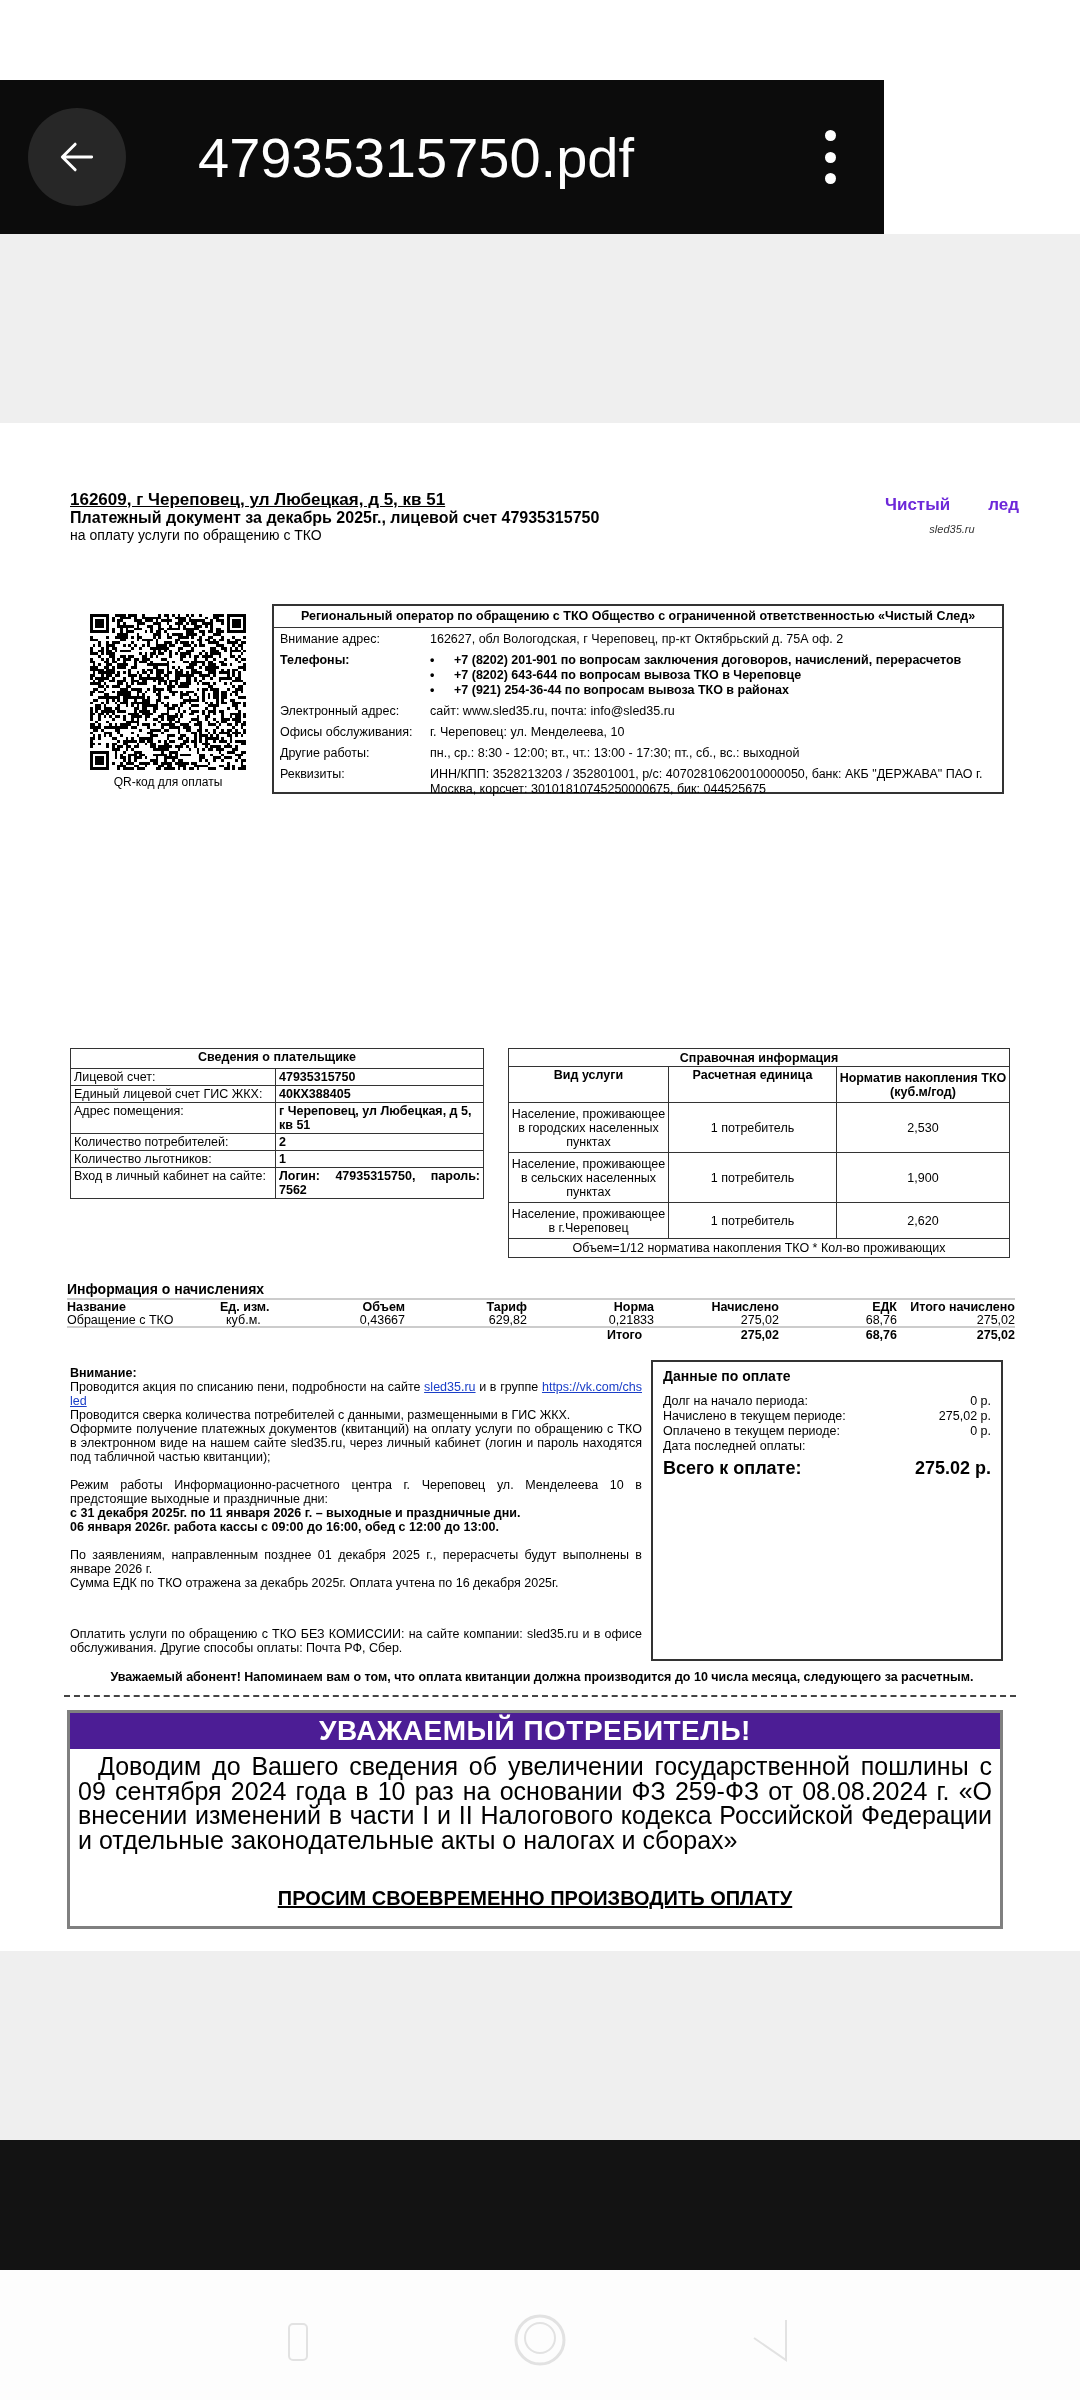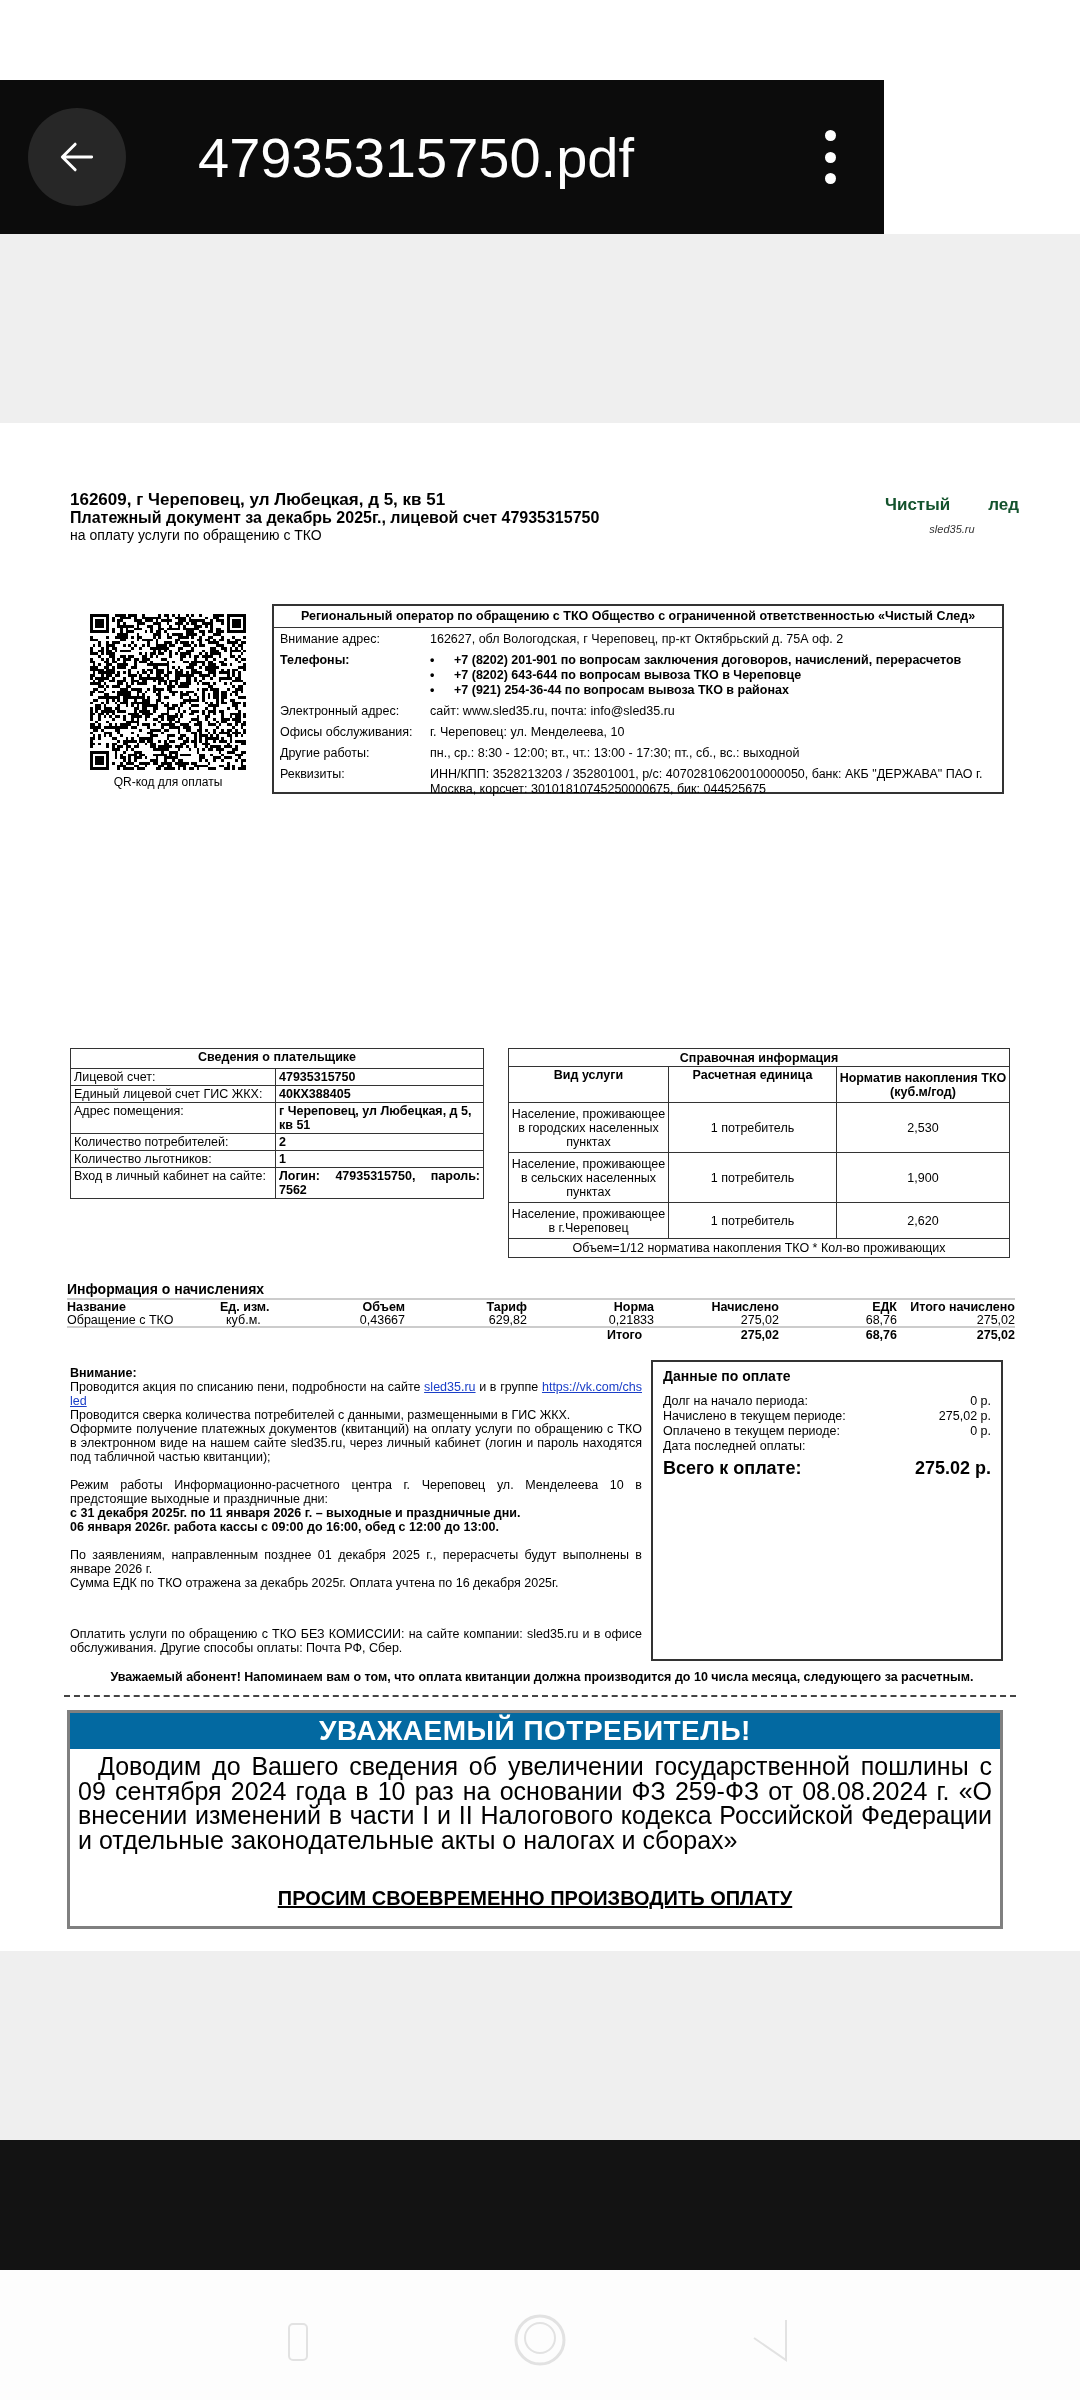--- a/index.html
+++ b/index.html
@@ -9,25 +9,25 @@
   .back-btn { position: absolute; left: 28px; top: 28px; width: 98px; height: 98px; border-radius: 49px; background: #272727; display: flex; align-items: center; justify-content: center; }
   .back-btn svg { width: 44px; height: 44px; }
   .title { position: absolute; left: 198px; top: 38px; font-size: 56px; color: #ffffff; font-family: "Liberation Sans", sans-serif; letter-spacing: 0px; line-height: 80px; }
   .menu-btn { position: absolute; right: 36px; top: 44px; width: 36px; height: 66px; display: flex; flex-direction: column; align-items: center; justify-content: space-between; padding: 6px 0; }
   .menu-btn span { width: 11px; height: 11px; border-radius: 6px; background: #fff; display: block; }
   .viewer { position: absolute; left: 0; top: 234px; width: 1080px; height: 1906px; background: #efefef; }
   .page { position: absolute; left: 0; top: 189px; width: 1080px; height: 1528px; background: #ffffff; }
   .abs { position: absolute; }
 
   
-  .hdr1 { left: 70px; top: 67px; font-size: 17px; font-weight: bold; }
+  .hdr1 { left: 70px; top: 67px; font-size: 17px; font-weight: bold; text-decoration: underline; }
   .hdr2 { left: 70px; top: 86px; font-size: 16px; font-weight: bold; }
   .hdr3 { left: 70px; top: 104px; font-size: 14px; }
   .logo { left: 892px; top: 72px; width: 120px; text-align: center; }
-  .logo-name { font-size: 17px; font-weight: bold; color: #14532d; display: flex; align-items: center; justify-content: center; gap: 19px; }
+  .logo-name { font-size: 17px; font-weight: bold; color: #6d28d9; display: flex; align-items: center; justify-content: center; gap: 19px; }
   .logo-mark { width: 18px; height: 18px; }
   .logo-url { font-size: 11px; font-style: italic; color: #333; margin-top: 8px; }
 
   
   .qr { left: 90px; top: 191px; width: 156px; height: 156px; }
   .qr-label { left: 78px; top: 352px; width: 180px; text-align: center; font-size: 12px; }
 
   
   .op { left: 272px; top: 181px; width: 732px; height: 190px; border: 2px solid #333; }
   .op-title { height: 22px; border-bottom: 1.5px solid #333; text-align: center; font-weight: bold; font-size: 12.5px; line-height: 21px; }
@@ -69,21 +69,21 @@
   .paybox { left: 651px; top: 937px; width: 352px; height: 301px; border: 2px solid #333; padding: 6px 10px; font-size: 12.5px; }
   .pb-title { font-weight: bold; font-size: 14px; margin-bottom: 10px; }
   .pb-row { display: flex; justify-content: space-between; line-height: 15px; }
   .pb-total { display: flex; justify-content: space-between; font-weight: bold; font-size: 18px; margin-top: 4px; }
 
   .reminder { left: 70px; top: 1247px; width: 944px; text-align: center; font-size: 12.5px; font-weight: bold; }
   .dash { left: 64px; top: 1272px; width: 952px; border-top: 2px dashed #444; }
 
   
   .cn { left: 67px; top: 1287px; width: 936px; height: 219px; border: 3px solid #808080; }
-  .cn-head { height: 36px; background: #0369a1; color: #fff; text-align: center; font-size: 28px; font-weight: bold; line-height: 36px; letter-spacing: 0.5px; }
+  .cn-head { height: 36px; background: #4c1d95; color: #fff; text-align: center; font-size: 28px; font-weight: bold; line-height: 36px; letter-spacing: 0.5px; }
   .cn-body { padding: 5px 8px; font-size: 25px; line-height: 24.5px; text-align: justify; text-indent: 20px; }
   .cn-cta { text-align: center; font-weight: bold; font-size: 20px; text-decoration: underline; margin-top: 30px; }
 
   .navbar { position: absolute; left: 0; top: 2140px; width: 1080px; height: 130px; background: #131313; }
   .sysnav { position: absolute; left: 0; top: 2270px; width: 1080px; height: 130px; background: #fdfdfd; }
   .sys-btn { position: absolute; }
 </style>
 </head>
 <body>
 

